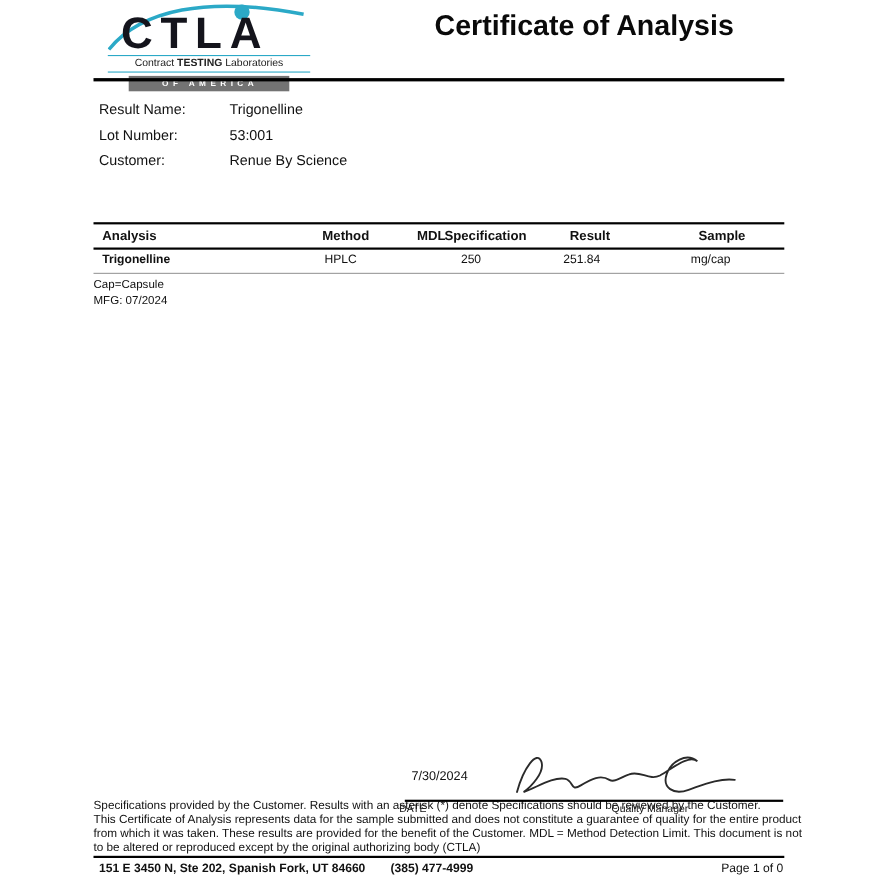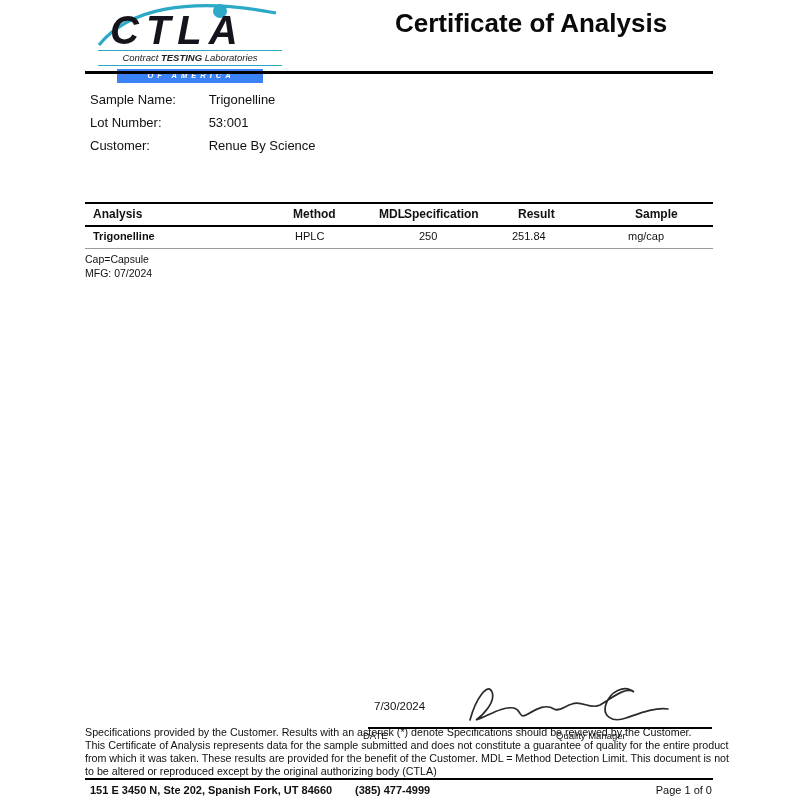--- a/index.html
+++ b/index.html
@@ -7,37 +7,37 @@
   body { font-family: "Liberation Sans", sans-serif; color: #111; }
   .page {
     position: relative;
     width: 800px;
     height: 800px;
     background: #fff;
     overflow: hidden;
   }
 
   
-  .logo { position: absolute; left: 98px; top: 3px; width: 184px; font-style: italic; }
+  .logo { position: absolute; left: 98px; top: 3px; width: 184px; }
   .logo-mark { display: block; }
   .logo-sub {
     margin-top: 1px;
     border-top: 1.2px solid #2BA9C7;
     border-bottom: 1.2px solid #2BA9C7;
     padding: 1px 0 2px 0;
     font-size: 9.5px;
     text-align: center;
     color: #222;
     white-space: nowrap;
   }
   .logo-sub b { font-weight: 700; text-align: right; }
   .logo-banner {
     margin: 3px auto 0 auto;
     width: 146px;
-    background: #3b82f6;
+    background: #737373;
     color: #fff;
     font-size: 7.5px;
     letter-spacing: 4px;
     text-align: center;
     padding: 2px 0 3px 2px;
     font-weight: 700;
   }
 
   
   .title-block { position: absolute; left: 395px; top: 8px; }
@@ -107,21 +107,21 @@
   </div>
 
   <div class="title-block">
     <div class="doc-title">Certificate of Analysis</div>
   </div>
 
   <div class="rule-thick rule-header"></div>
 
   <div class="info">
     <div class="info-row">
-      <span class="info-label">Sample Name:</span>
+      <span class="info-label">Result Name:</span>
       <span class="info-value">Trigonelline</span>
     </div>
     <div class="info-row">
       <span class="info-label">Lot Number:</span>
       <span class="info-value">53:001</span>
     </div>
     <div class="info-row">
       <span class="info-label">Customer:</span>
       <span class="info-value">Renue By Science</span>
     </div>

